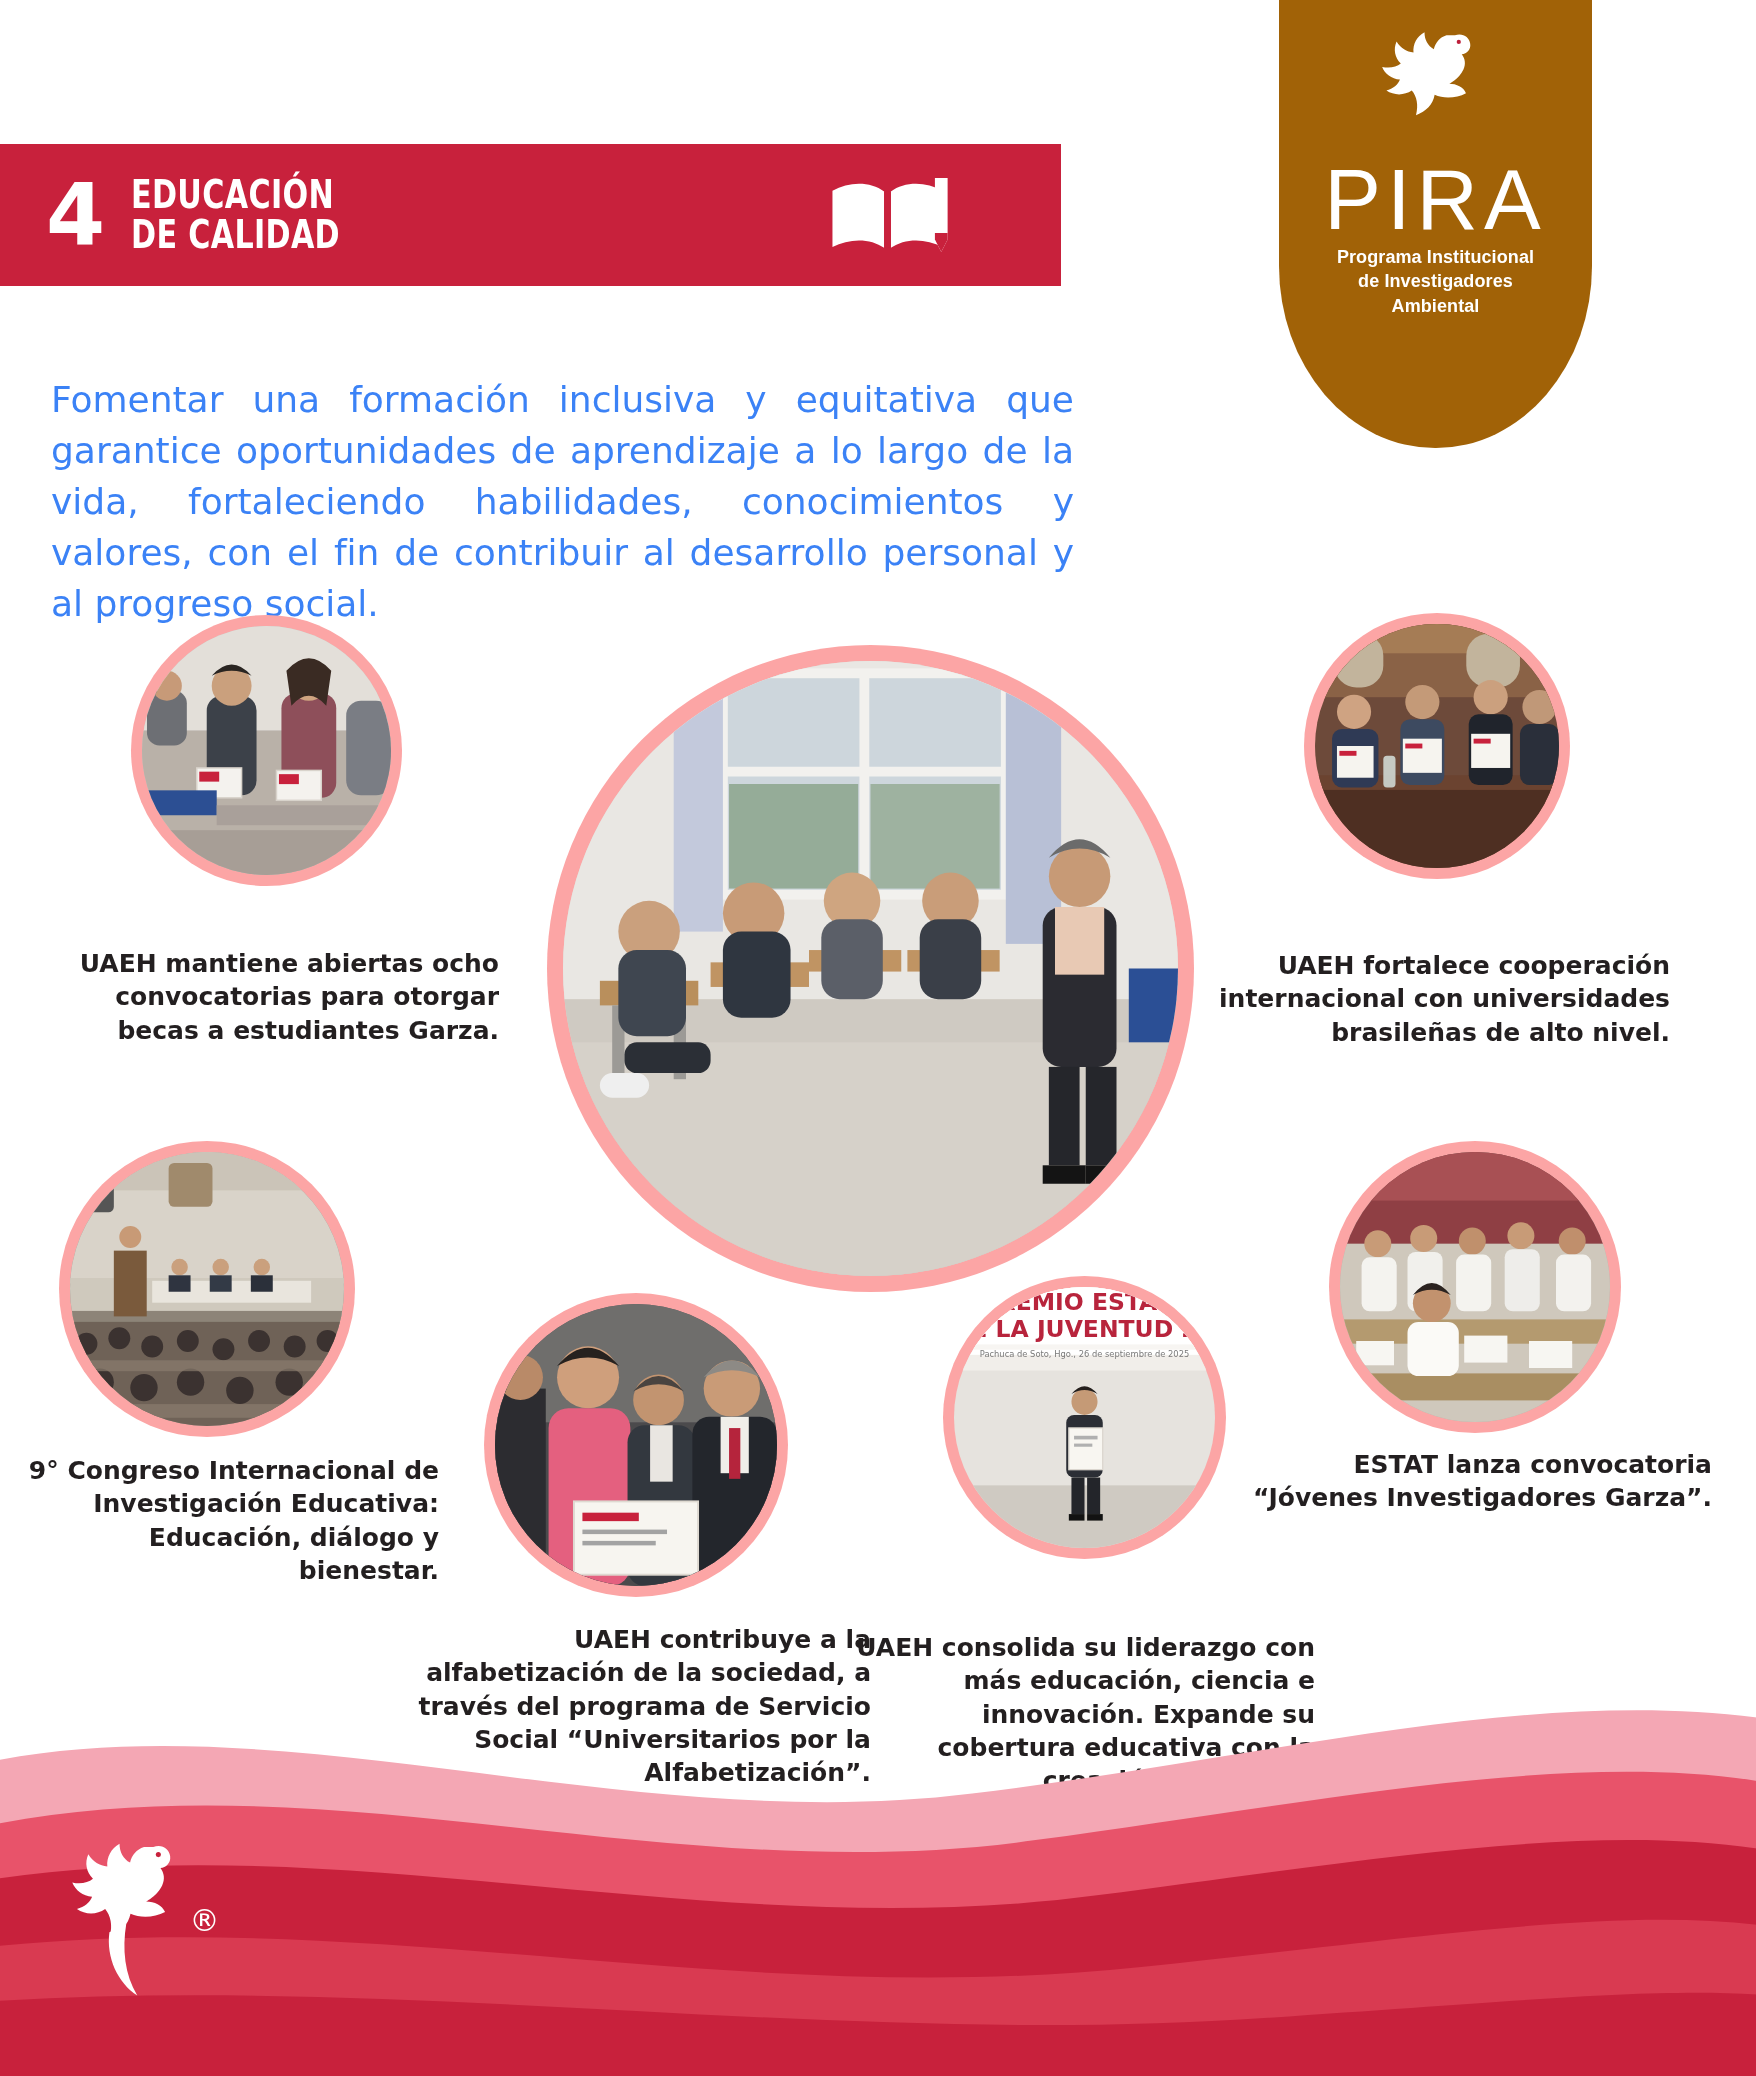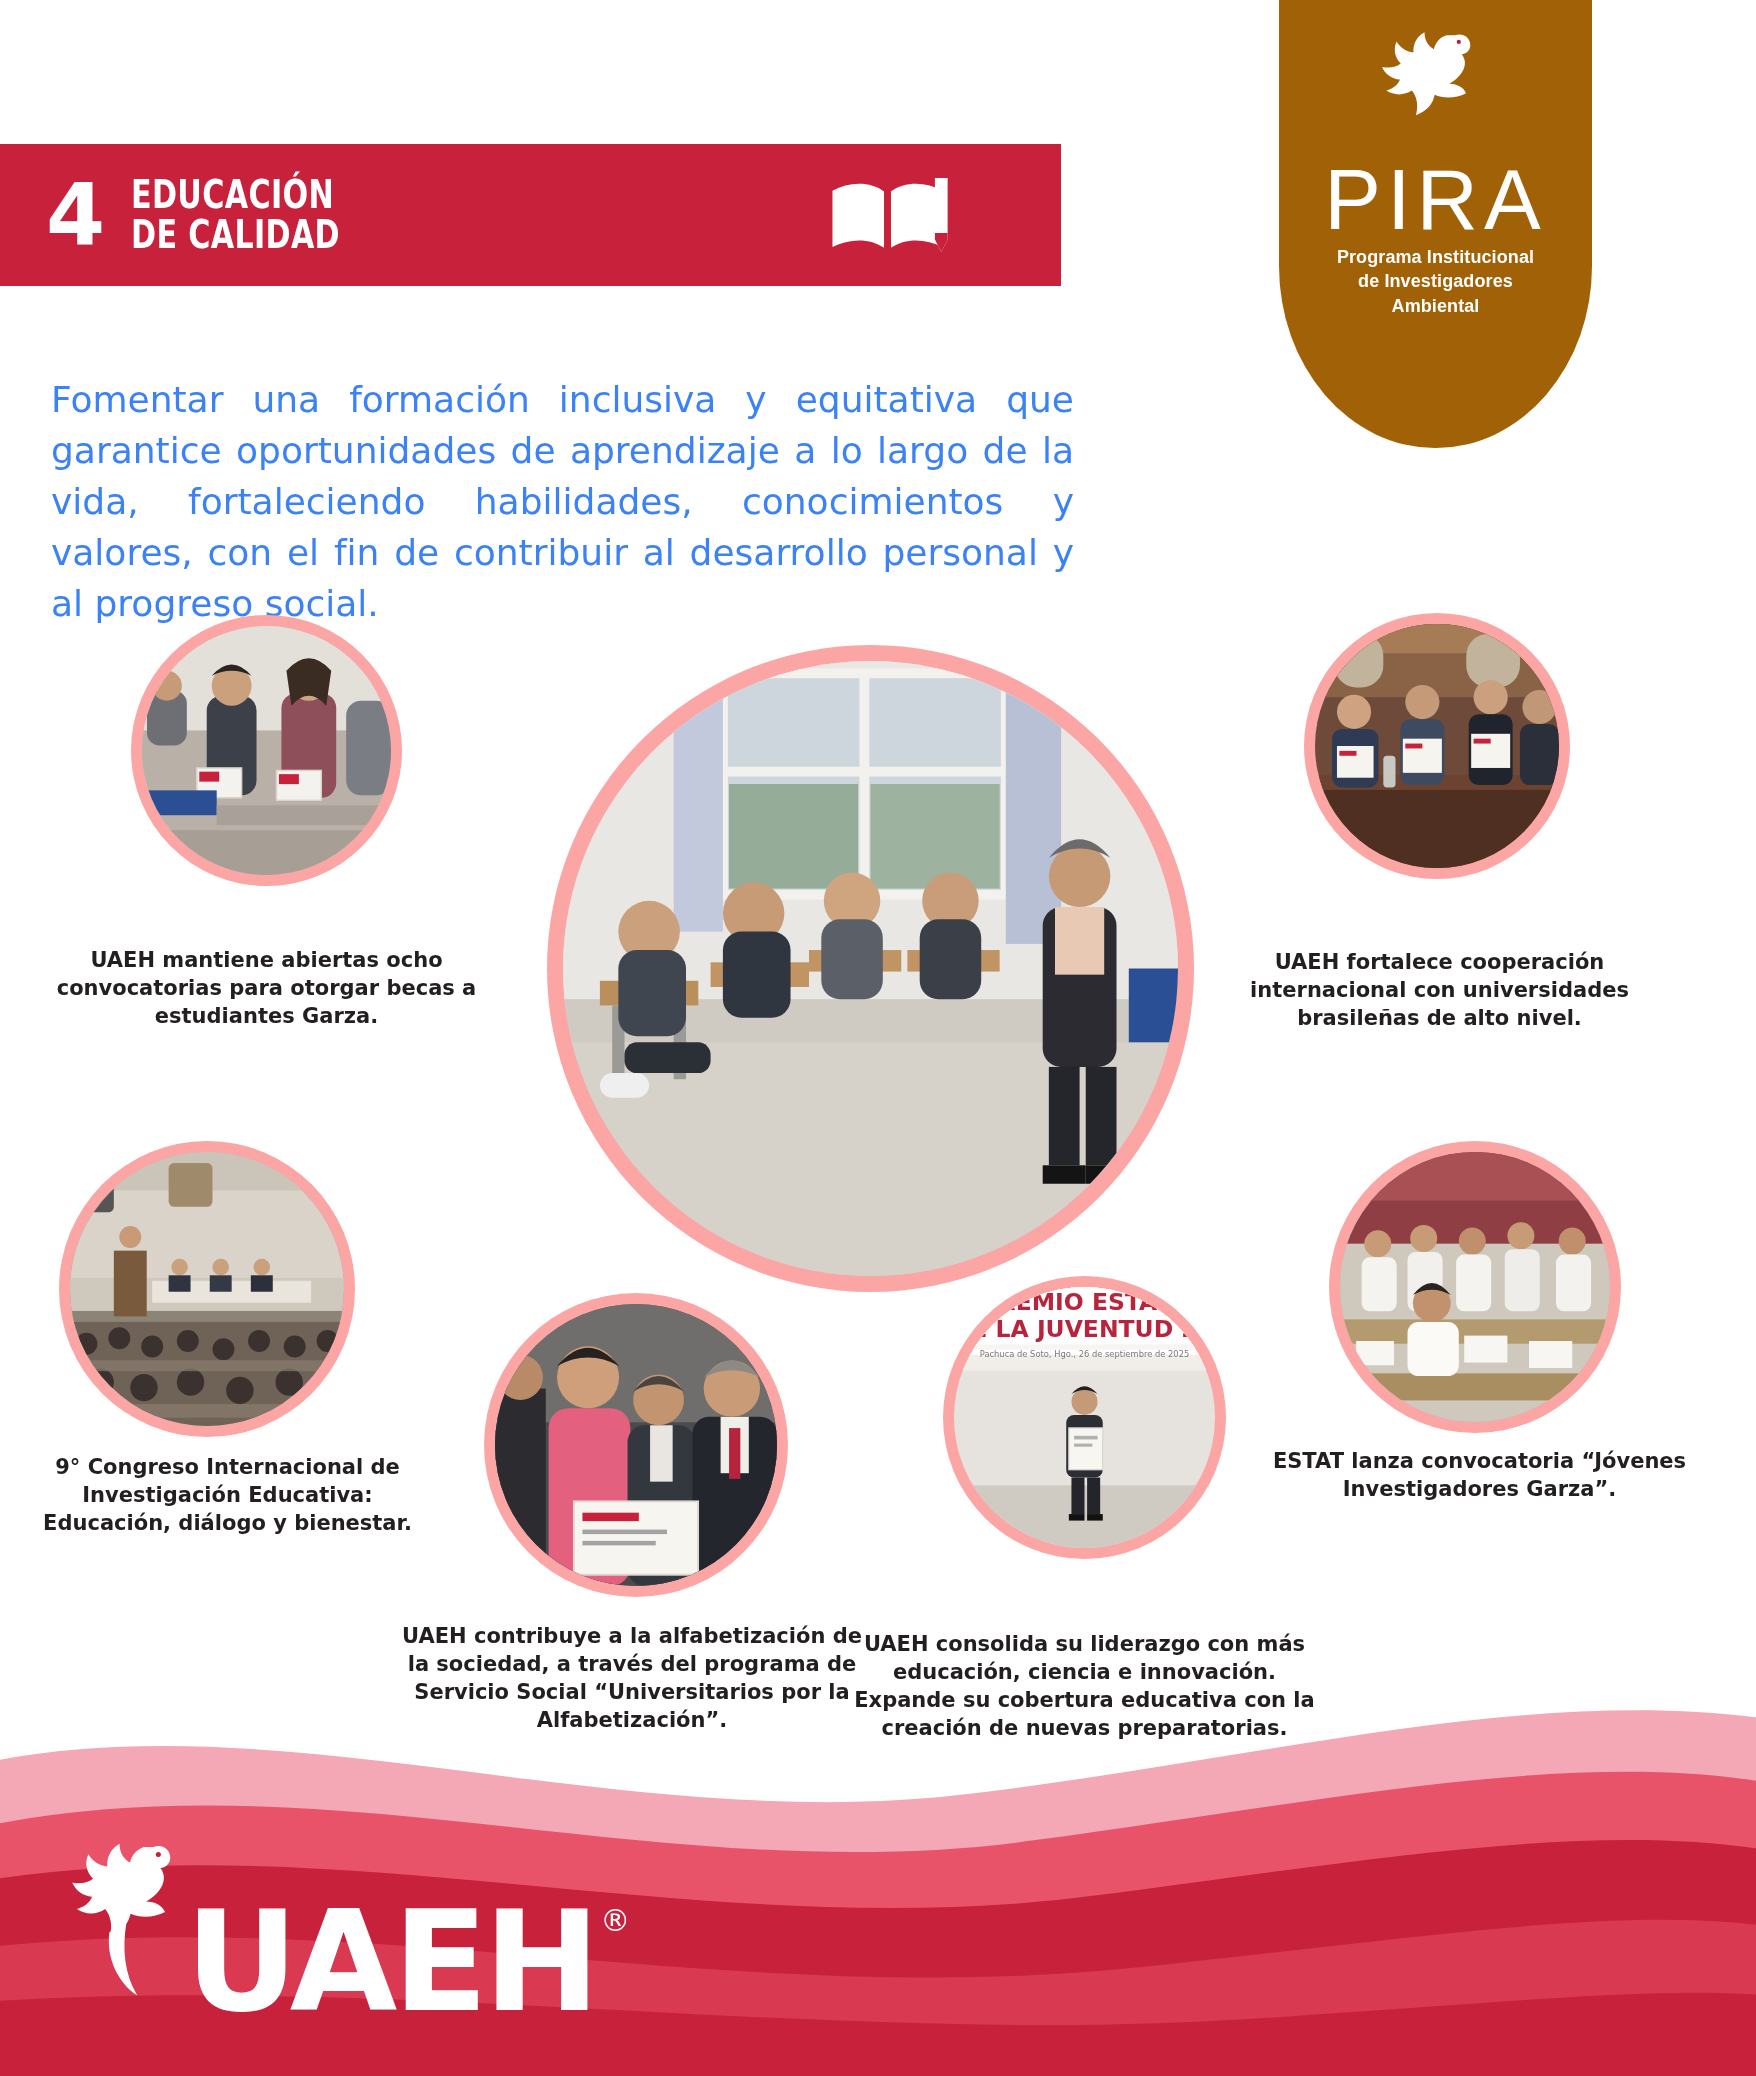--- a/index.html
+++ b/index.html
@@ -112,23 +112,23 @@
     height: 100%;
     border-radius: 50%;
     overflow: hidden;
     position: relative;
   }
   .ph { position: absolute; inset: 0; }
 
   
   .caption {
     position: absolute;
-    text-align: center;
+    text-align: right;
     font-weight: bold;
-    font-size: 21px;
+    font-size: 25px;
     line-height: 1.33;
     color: #231f20;
     font-family: "DejaVu Sans", sans-serif;
   }
 
   
   .wave-wrap {
     position: absolute;
     left: 0;
     bottom: 0;
@@ -488,16 +488,15 @@
       <path d="M214 18 c20 -8 38 4 40 22 c2 16 -10 27 -23 28 c9 12 11 27 4 41
                c-11 24 -38 38 -38 38 c20 0 38 9 45 25 c-25 13 -58 15 -82 4
                c-5 25 -23 45 -49 54 c7 -27 2 -49 -11 -65 c-20 14 -47 14 -67 0
                c18 -5 31 -16 36 -29 c-22 -2 -40 -16 -47 -34 c20 5 38 0 49 -9
                c-16 -16 -20 -38 -11 -58 c11 18 27 27 45 29 c-2 -22 9 -43 29 -54
                c0 20 9 36 25 45 c4 -18 15 -31 33 -37 Z" fill="#ffffff"></path>
       <ellipse cx="226" cy="36" rx="6" ry="6" fill="#c8213c"></ellipse>
       <path d="M150 200 c-10 60 -4 120 26 170 c-46 -30 -74 -90 -66 -150 Z" fill="#ffffff"></path>
     </svg>
   </span>
-  <span class="uaeh-text">UAEH</span>
   <span class="reg">®</span>
 </div>
 
 
 </body></html>

